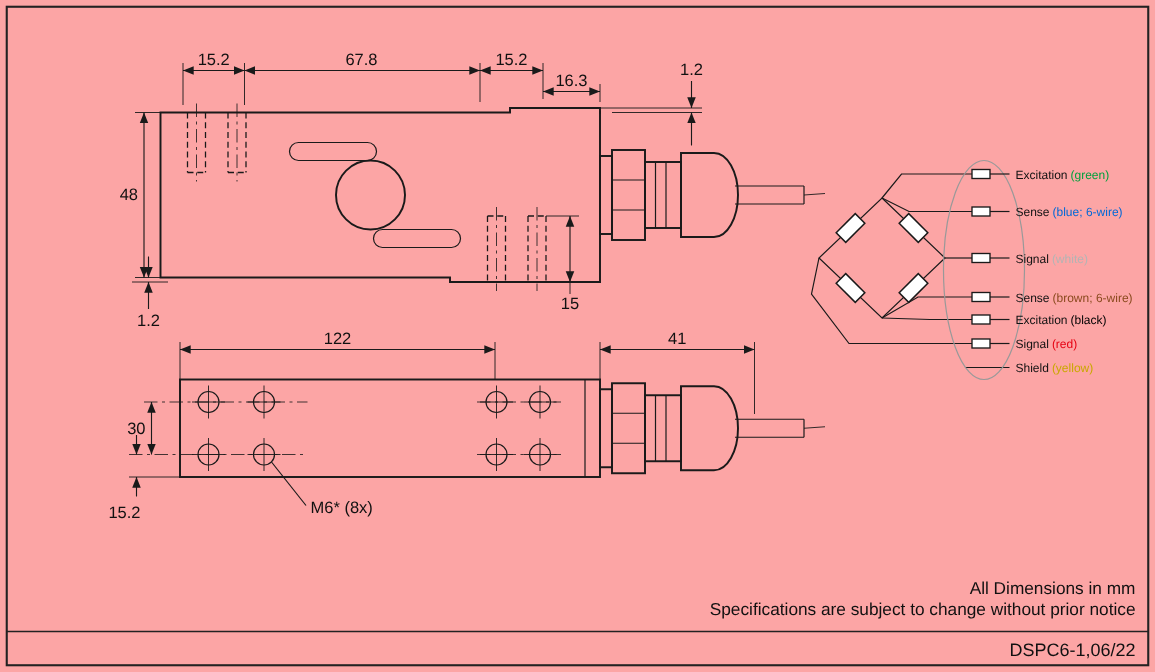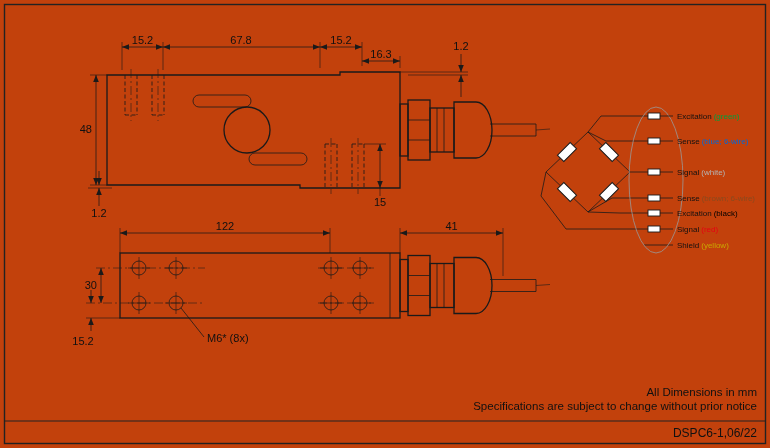--- a/index.html
+++ b/index.html
@@ -1,17 +1,17 @@
 <!DOCTYPE html>
 <html><head>
 <meta charset="utf-8">
 <style>
   html,body { margin:0; padding:0; background:#fff; }
   #sheet {
-    position:relative; width:770px; height:448px; background:#c2410c;
+    position:relative; width:770px; height:448px; background:#fca5a5;
     font-family:"Liberation Sans", sans-serif;
   }
   svg { display:block; }
   .outline  { fill:none; stroke:#1a1a1a; stroke-width:1.3; }
   .thin     { fill:none; stroke:#1a1a1a; stroke-width:0.8; }
   .hair     { fill:none; stroke:#1a1a1a; stroke-width:0.6; }
   .dim      { fill:none; stroke:#1a1a1a; stroke-width:0.75; }
   .ext      { fill:none; stroke:#1a1a1a; stroke-width:0.6; }
   .dashed   { fill:none; stroke:#1a1a1a; stroke-width:0.85; stroke-dasharray:4 2.5; }
   .centerln { fill:none; stroke:#1a1a1a; stroke-width:0.55; stroke-dasharray:9 3 2 3; }

